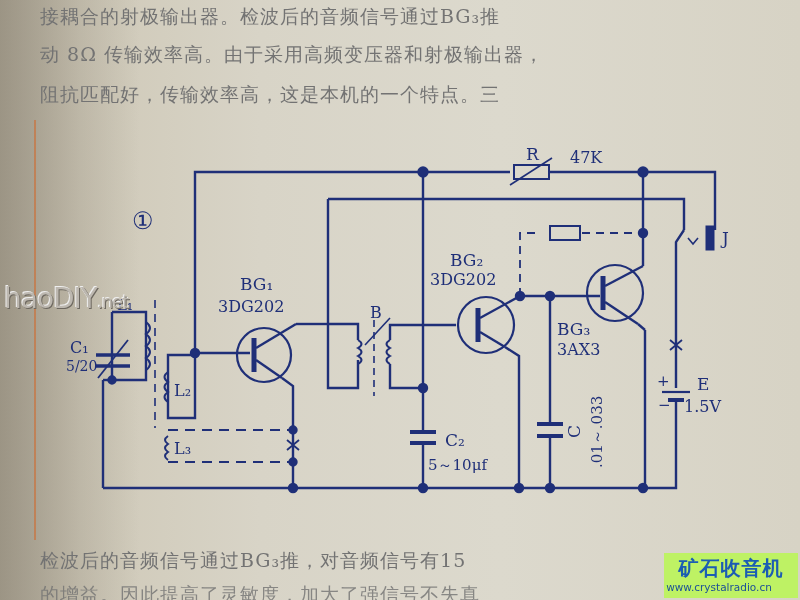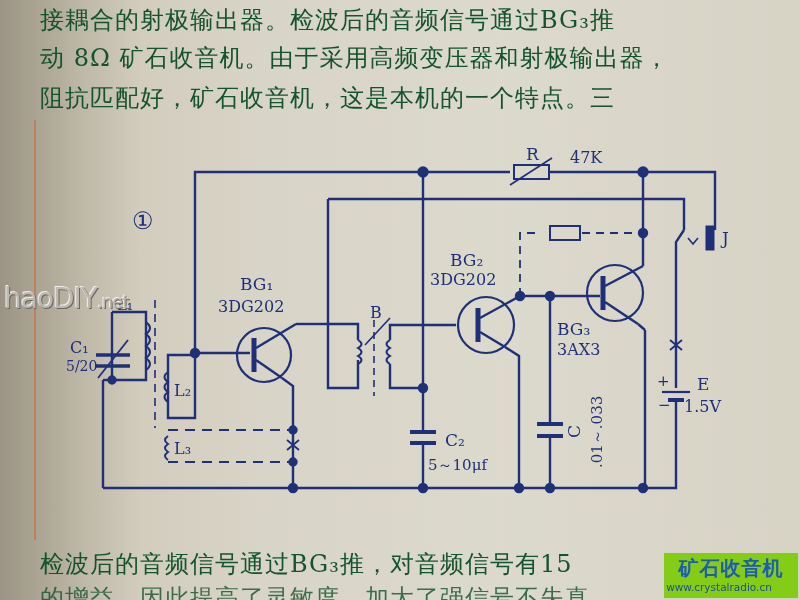--- a/index.html
+++ b/index.html
@@ -2,42 +2,42 @@
 <html><head>
 <meta charset="utf-8">
 <style>
   html,body{margin:0;padding:0;}
   body{width:800px;height:600px;overflow:hidden;position:relative;
        background:linear-gradient(90deg,#bfb8a6 0px,#cfc9b8 80px,#d8d4c7 260px,#dcd9cd 500px,#d7d3c5 800px);
        font-family:"DejaVu Serif",serif;}
   .shade{position:absolute;left:0;top:0;width:140px;height:600px;
          background:linear-gradient(90deg,rgba(90,82,70,.35),rgba(90,82,70,0));}
   .redline{position:absolute;left:34px;top:120px;width:2px;height:420px;background:#c9733f;opacity:.7;}
-  .text-line{position:absolute;left:40px;font-size:24px;color:#14532d;letter-spacing:1px;white-space:nowrap;
+  .text-line{position:absolute;left:40px;font-size:19px;color:#737373;letter-spacing:1px;white-space:nowrap;
              font-family:"DejaVu Serif",serif;text-align:center;}
   svg{position:absolute;left:0;top:0;}
   .lbl{font-family:"DejaVu Serif",serif;fill:#1f2f78;}
   .watermark{position:absolute;left:4px;top:282px;font-family:"DejaVu Sans",sans-serif;font-size:28px;
              color:#bdb8b0;text-shadow:1px 1px 0 #6d6860,-1px -1px 0 #eee;letter-spacing:-1px;}
   .watermark small{font-size:18px;}
-  .badge{position:absolute;left:664px;top:553px;width:134px;height:45px;background:#84cc16;}
+  .badge{position:absolute;left:664px;top:553px;width:134px;height:45px;background:#bef264;}
   .badge-title{position:absolute;left:0;top:2px;width:134px;text-align:center;font-family:"DejaVu Sans",sans-serif;
                font-weight:bold;font-size:20px;color:#1b5db3;letter-spacing:1px;}
   .badge-url{position:absolute;left:0;top:28px;width:110px;text-align:center;font-family:"DejaVu Sans",sans-serif;
              font-size:10.5px;color:#1b4f97;}
 </style>
 </head>
 <body>
 
 <div class="shade"></div>
 <div class="redline"></div>
 
 <div class="text-line" style="top:4px">接耦合的射极输出器。检波后的音频信号通过BG₃推</div>
-<div class="text-line" style="top:42px">动 8Ω 矿石收音机。由于采用高频变压器和射极输出器，</div>
-<div class="text-line" style="top:82px">阻抗匹配好，矿石收音机，这是本机的一个特点。三</div>
+<div class="text-line" style="top:42px">动 8Ω 传输效率高。由于采用高频变压器和射极输出器，</div>
+<div class="text-line" style="top:82px">阻抗匹配好，传输效率高，这是本机的一个特点。三</div>
 <div class="text-line" style="top:548px">检波后的音频信号通过BG₃推，对音频信号有15</div>
 <div class="text-line" style="top:582px;opacity:.8">的增益。因此提高了灵敏度，加大了强信号不失真</div>
 
 <svg width="800" height="600" stroke="#1f2f78" fill="none" stroke-width="2.4">
 
   <polyline points="195,353 195,172 510,172"></polyline>
   <polyline points="550,172 715,172 715,230"></polyline>
   <polyline points="328,199 684,199 684,230"></polyline>
   <line x1="103" y1="488" x2="640" y2="488"></line>
 

